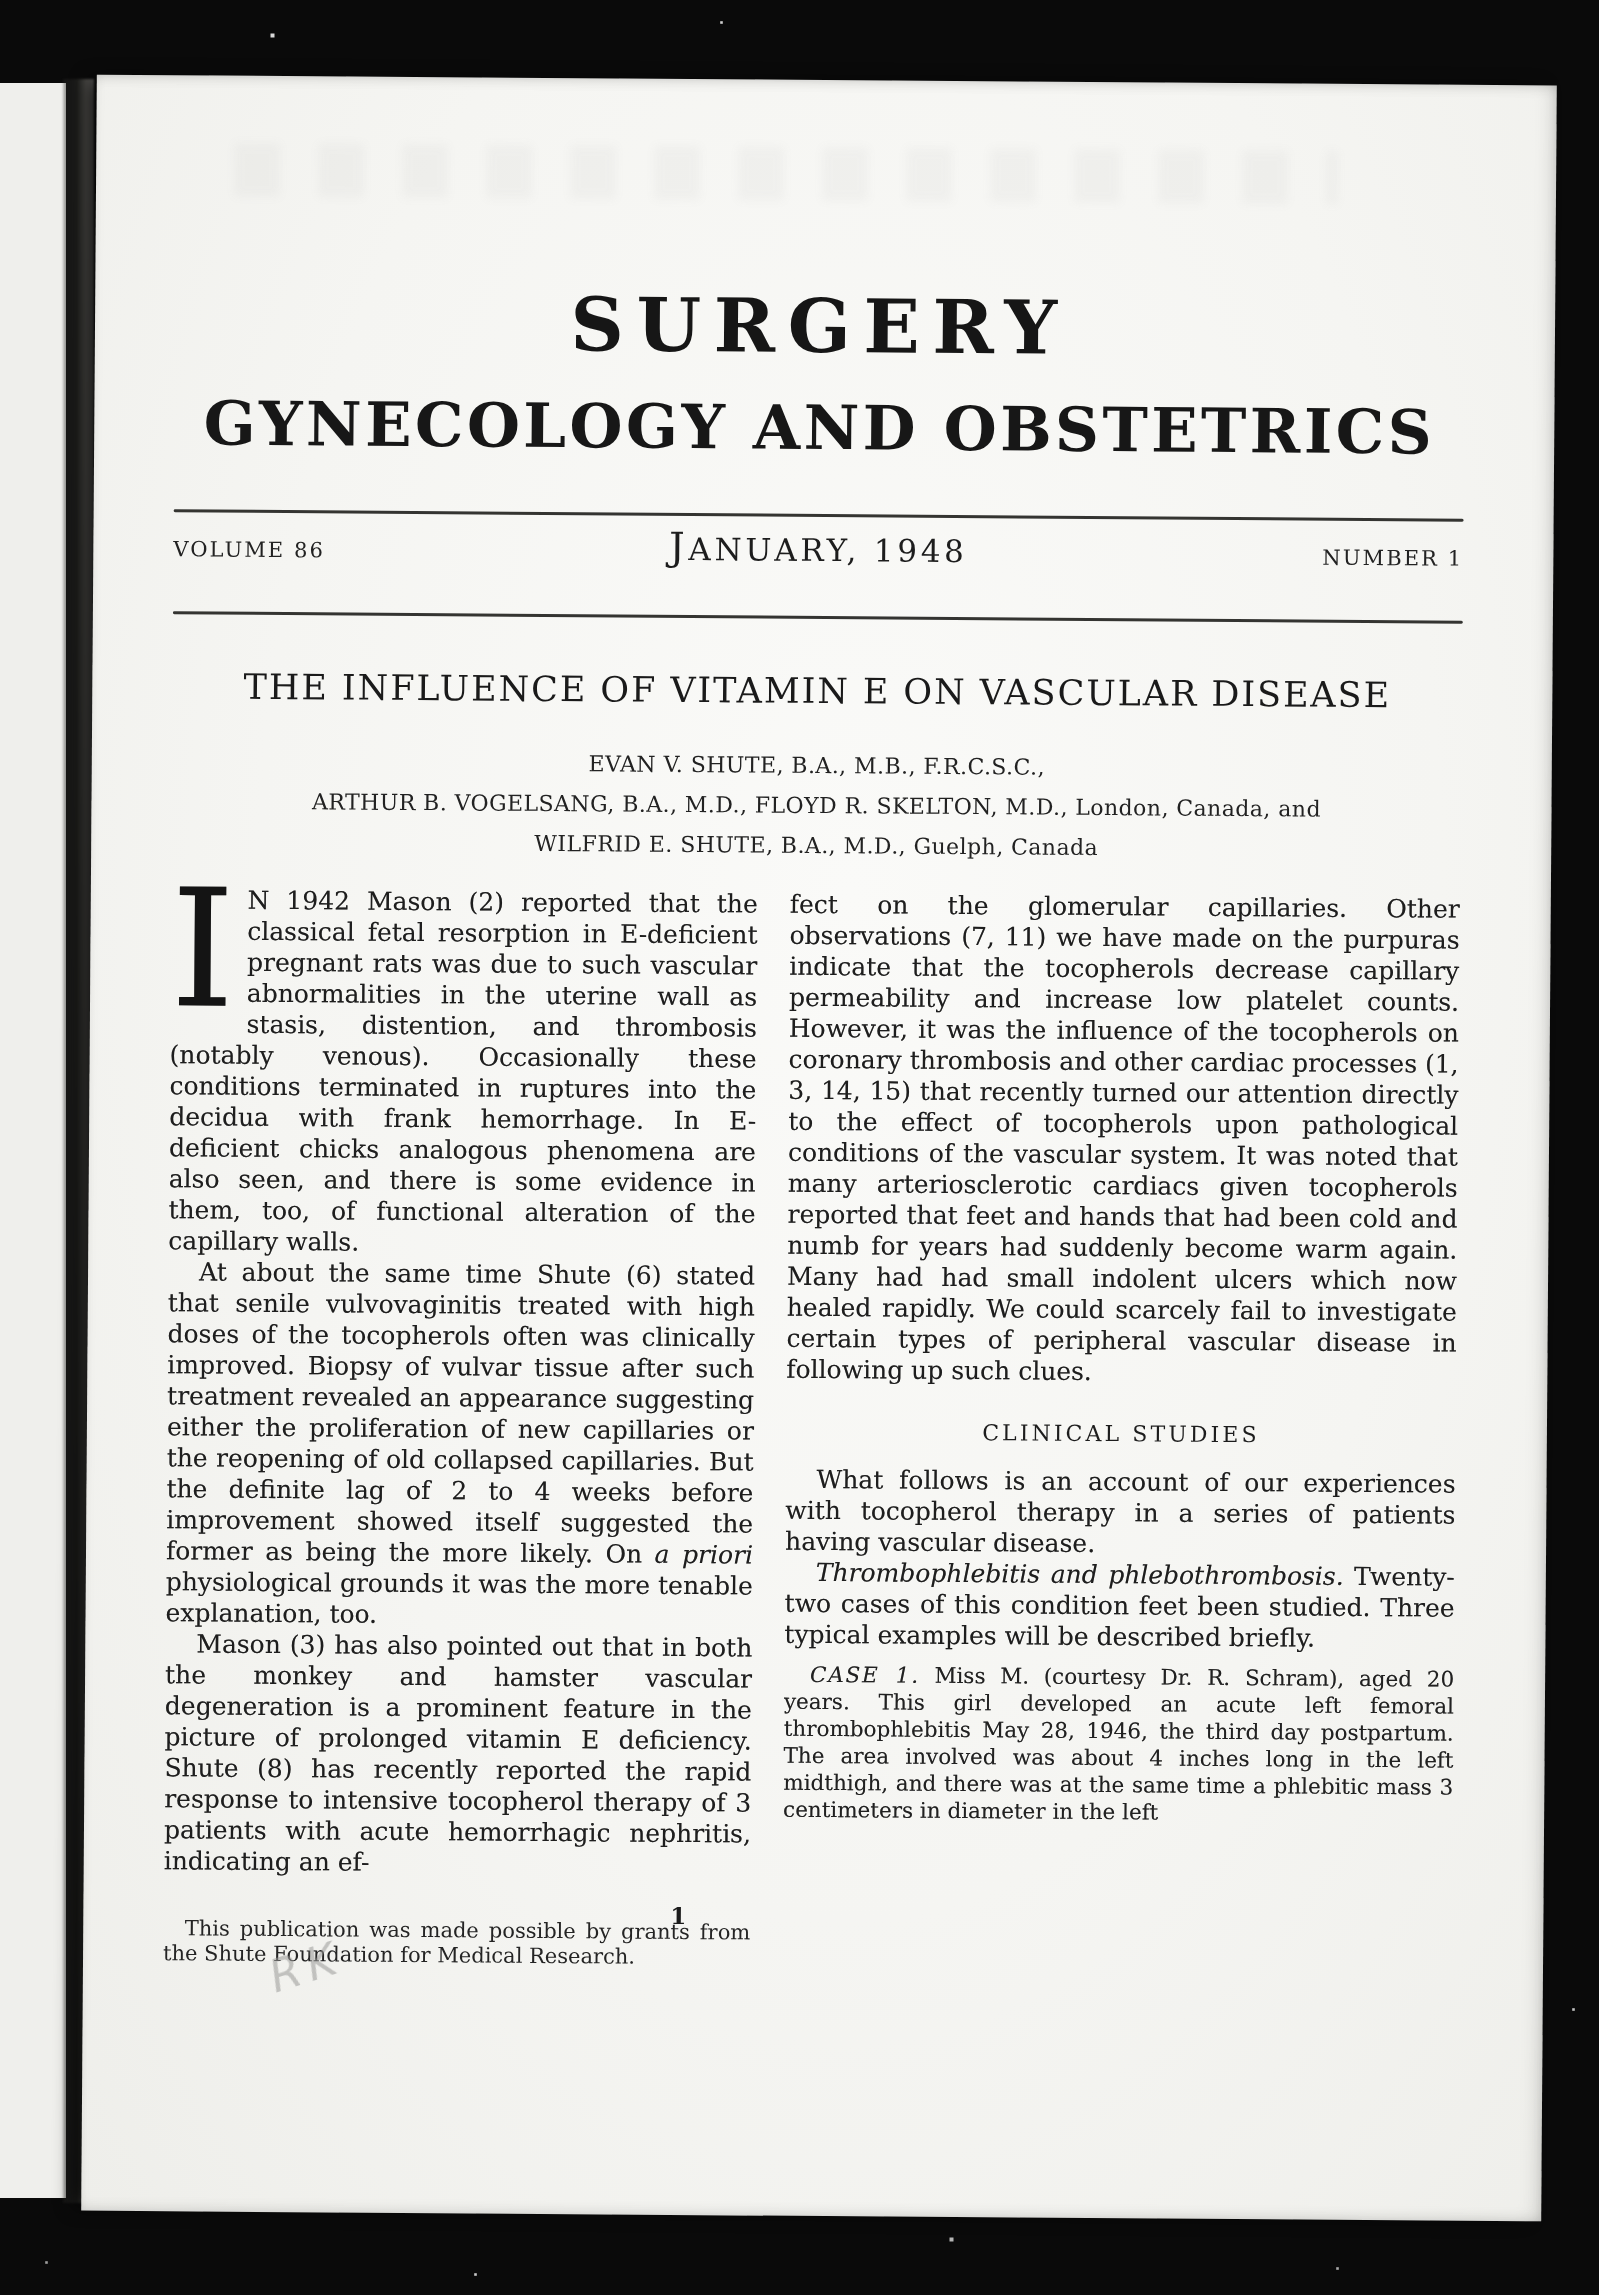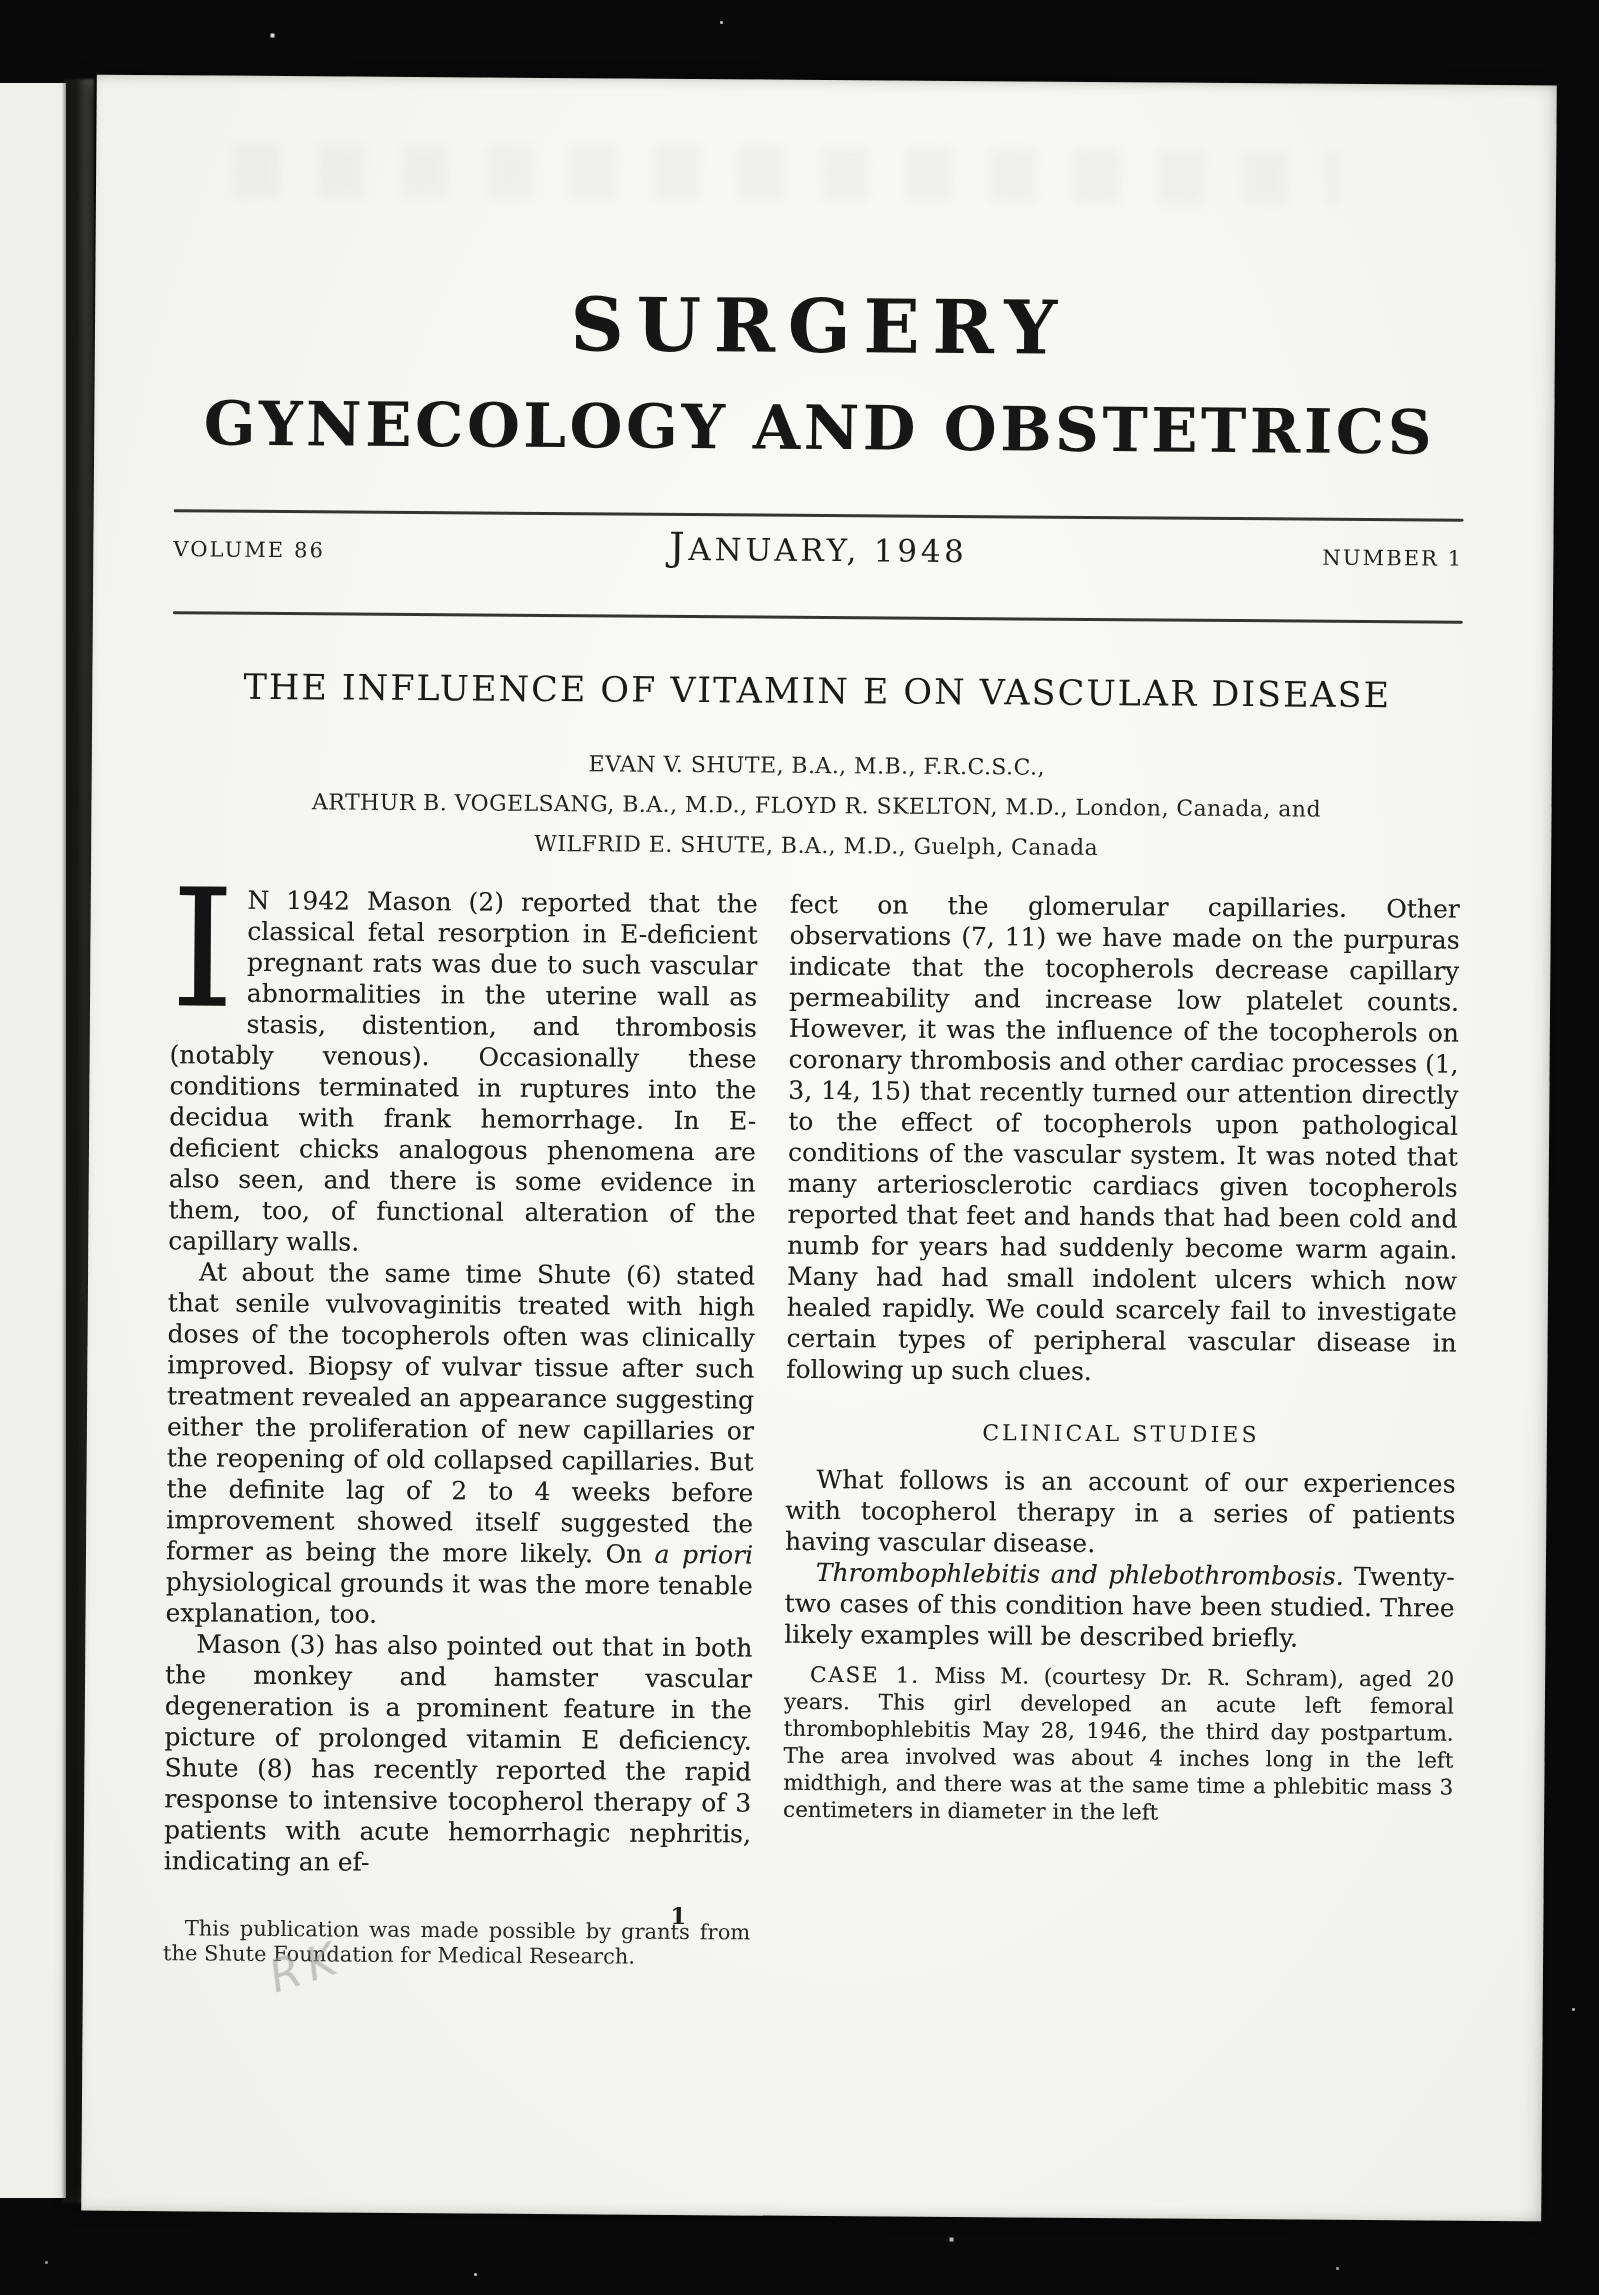--- a/index.html
+++ b/index.html
@@ -83,21 +83,21 @@
   }
   .it{font-style:italic;}
   .sechead{
     margin:34px 0 20px;font-weight:400;text-align:center;
     font-size:22px;letter-spacing:0.14em;color:#1d1d1d;
   }
   .case-para{
     margin:10.7px 0 0;font-size:21.5px;line-height:27px;text-align:justify;text-indent:26px;
     color:#212121;text-shadow:0 0 0.4px rgba(20,20,20,0.4);
   }
-  .case-label{letter-spacing:0.08em;}
+  .case-label{letter-spacing:0.08em;font-style:italic;}
   .footnote{
     margin:40px 0 0;font-size:21px;line-height:25px;text-align:justify;text-indent:21.5px;
     color:#242424;
   }
   .pageno{
     position:absolute;top:1823px;left:477px;width:77px;text-align:center;
     font-size:23px;font-weight:700;color:#1b1b1b;letter-spacing:0.05em;
   }
   .pencil{
     position:absolute;top:1865px;left:106px;
@@ -147,21 +147,21 @@
         </p>
         <p class="para indent">Mason (3) has also pointed out that in both the monkey and hamster vascular degeneration is a prominent feature in the picture of prolonged vitamin E deficiency. Shute (8) has recently reported the rapid response to intensive tocopherol therapy of 3 patients with acute hemorrhagic nephritis, indicating an ef-</p>
         <p class="footnote">This publication was made possible by grants from the Shute Foundation for Medical Research.</p>
       </div>
 
       <div class="col-right">
         <p class="para">fect on the glomerular capillaries. Other observations (7, 11) we have made on the purpuras indicate that the tocopherols decrease capillary permeability and increase low platelet counts. However, it was the influence of the tocopherols on coronary thrombosis and other cardiac processes (1, 3, 14, 15) that recently turned our attention directly to the effect of tocopherols upon pathological conditions of the vascular system. It was noted that many arteriosclerotic cardiacs given tocopherols reported that feet and hands that had been cold and numb for years had suddenly become warm again. Many had had small indolent ulcers which now healed rapidly. We could scarcely fail to investigate certain types of peripheral vascular disease in following up such clues.</p>
         <h4 class="sechead">CLINICAL STUDIES</h4>
         <p class="para indent">What follows is an account of our experiences with tocopherol therapy in a series of patients having vascular disease.</p>
         <p class="para indent">
-          <span class="it">Thrombophlebitis and phlebothrombosis.</span><span> Twenty-two cases of this condition have been studied. Three likely examples will be described briefly.</span>
+          <span class="it">Thrombophlebitis and phlebothrombosis.</span><span> Twenty-two cases of this condition feet been studied. Three typical examples will be described briefly.</span>
         </p>
         <p class="case-para">
           <span class="case-label">CASE 1.</span><span> Miss M. (courtesy Dr. R. Schram), aged 20 years. This girl developed an acute left femoral thrombophlebitis May 28, 1946, the third day postpartum. The area involved was about 4 inches long in the left midthigh, and there was at the same time a phlebitic mass 3 centimeters in diameter in the left</span>
         </p>
       </div>
 
     </div>
 
     <div class="pageno">1</div>
     <div class="pencil">RK</div>

